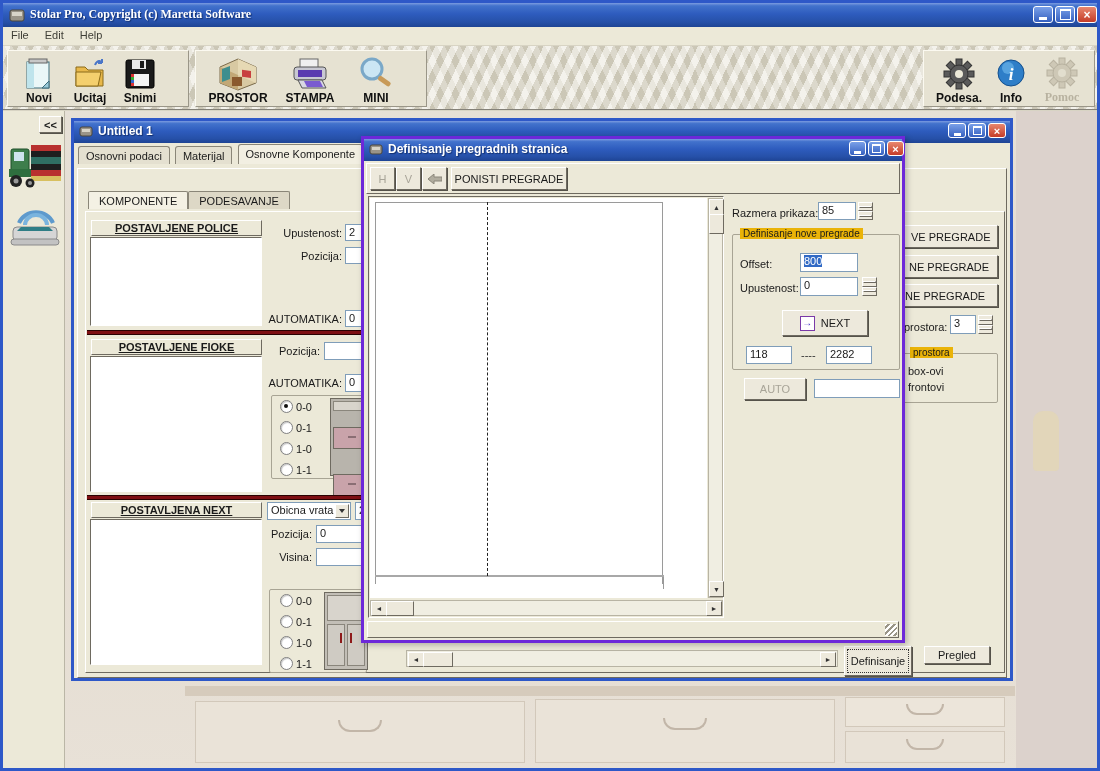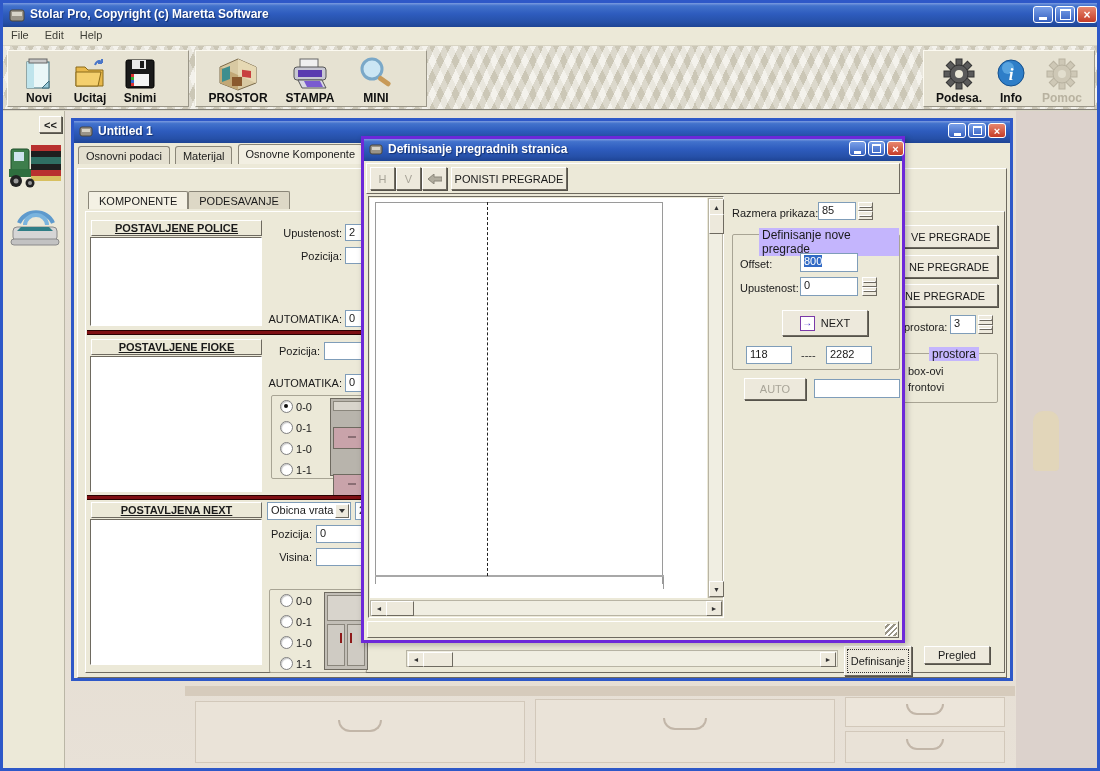--- a/index.html
+++ b/index.html
@@ -9,21 +9,21 @@
   .tbtn{width:20px;height:17px;border:1px solid #fff;border-radius:3px;background:linear-gradient(180deg,#7AA0E8,#3560C0);display:flex;align-items:center;justify-content:center;margin-left:2px;}
   .tbtn.close{background:linear-gradient(180deg,#E8876E,#C43C28);}
   .glyph-min{width:8px;height:3px;background:#fff;margin-top:8px;}
   .glyph-max{width:9px;height:8px;border:1px solid #fff;border-top-width:2px;}
   .glyph-x{color:#fff;font-weight:bold;font-size:12px;line-height:12px;text-shadow:none;}
   .menu-item{padding:2px 8px;color:#3E3E36;}
   .chev{background:#E2DECE;background-image:repeating-linear-gradient(115deg,rgba(255,255,255,.45) 0 7px,rgba(150,144,126,.18) 7px 14px),repeating-linear-gradient(65deg,rgba(255,255,255,.3) 0 7px,rgba(150,144,126,.14) 7px 14px);}
   .tgroup{border:1px solid;border-color:#FBF9F0 #9A9688 #9A9688 #FBF9F0;background:#E6E2D2;}
   .toolbtn{display:flex;flex-direction:column;align-items:center;justify-content:flex-end;font-weight:bold;font-size:12px;color:#111;}
   .toolbtn .ic{flex:0 0 auto;}
-  .toolbtn.dis{color:#B8B2A0;}
+  .toolbtn.dis{color:#B8B2A0;font-family:Liberation Serif, serif;}
   .btn{background:#EDE9DC;border:1px solid;border-color:#FFFFFF #6E6A60 #6E6A60 #FFFFFF;box-shadow:1px 1px 0 #55524A;display:flex;align-items:center;justify-content:center;font-size:11px;}
   .btn.dis{color:#A8A498;}
   .field{background:#fff;border:1px solid #7F9DB9;font-size:11px;padding:1px 3px;overflow:hidden;white-space:nowrap;}
   .listbox{background:#fff;border:1px solid;border-color:#6E6A60 #FFFFFF #FFFFFF #6E6A60;}
   .hdr3d{background:#ECE9D8;border:1px solid;border-color:#FFFFFF #6E6A60 #6E6A60 #FFFFFF;font-weight:bold;text-align:center;font-size:11px;padding-top:1px;text-decoration:underline;}
   .redbar{background:#7E0F13;border-top:1px solid #2A0202;border-bottom:1px solid #2A0202;}
   .lbl{white-space:nowrap;color:#1a1a1a;}
   .r{text-align:right;}
   .tab{background:#E4E0D0;border:1px solid #8A8678;border-bottom:none;border-radius:3px 3px 0 0;padding:3px 7px 2px;display:inline-block;margin-right:2px;font-size:11px;}
   .tab.active{background:#F2EFE2;position:relative;top:-2px;padding-bottom:4px;font-size:11px;}
@@ -32,37 +32,37 @@
   .radio{width:11px;height:11px;border-radius:50%;background:#fff;border:1px solid #808080;box-shadow:inset 1px 1px 1px #C8C8C8;display:inline-block;position:relative;vertical-align:-2px;}
   .radio.sel::after{content:"";position:absolute;left:3px;top:3px;width:4px;height:4px;border-radius:50%;background:#111;}
   .spin{width:15px;display:flex;flex-direction:column;}
   .spin div{flex:1;background:#EDE9DC;border:1px solid;border-color:#FFF #6E6A60 #6E6A60 #FFF;display:flex;align-items:center;justify-content:center;}
   .arr-up{width:0;height:0;border-left:3px solid transparent;border-right:3px solid transparent;border-bottom:4px solid #333;}
   .arr-dn{width:0;height:0;border-left:3px solid transparent;border-right:3px solid transparent;border-top:4px solid #333;}
   .sb{background:#F0EEE2;border:1px solid #B8B4A4;}
   .sb .a{position:absolute;background:#EDE9DC;border:1px solid;border-color:#FFF #6E6A60 #6E6A60 #FFF;display:flex;align-items:center;justify-content:center;font-size:7px;color:#333;}
   .sb .th{position:absolute;background:#EDE9DC;border:1px solid;border-color:#FFF #6E6A60 #6E6A60 #FFF;}
   .gb{border:1px solid #A8A494;border-radius:2px;}
-  .gb>.cap{position:absolute;top:-7px;left:7px;background:#c4b5fd;padding:0 3px;font-size:12px;margin-left:19px;}
+  .gb>.cap{position:absolute;top:-7px;left:7px;background:#eab308;padding:0 3px;font-size:10px;}
   .grip{background:repeating-linear-gradient(135deg,#fff 0 2px,#9A9688 2px 4px);}
   .selblue{background:#316AC5;color:#fff;}
   .drw{background:#C9A3AA;border:1px solid #6E6A60;position:relative;}
   .drw::after{content:"";position:absolute;left:40%;top:40%;width:8px;height:2px;background:#8A6E74;}
 </style>
 </head>
 <body>
 
 <div id="root">
 
   <div class="abs titlebar" style="left:0;top:0;width:1094px;height:24px;">
     <svg class="abs" style="left:6px;top:4px;" width="16" height="16">
         <rect x="1" y="3" width="14" height="11" rx="2" fill="#9A9488" stroke="#4A463C"></rect>
         <rect x="3" y="5" width="10" height="4" fill="#D8D4C8"></rect>
       </svg>
-    <span class="abs" style="left:27px;top:4px;">Stolar Pro, Copyright (c) Maretta Software</span>
+    <span class="abs" style="left:27px;top:4px;font-family:Liberation Serif, serif;">Stolar Pro, Copyright (c) Maretta Software</span>
     <div class="abs tbtn" style="left:1028px;top:3px;">
         <div class="glyph-min"></div>
       </div>
     <div class="abs tbtn" style="left:1050px;top:3px;">
         <div class="glyph-max"></div>
       </div>
     <div class="abs tbtn close" style="left:1072px;top:3px;">
         <span class="glyph-x">×</span>
       </div>
   </div>

